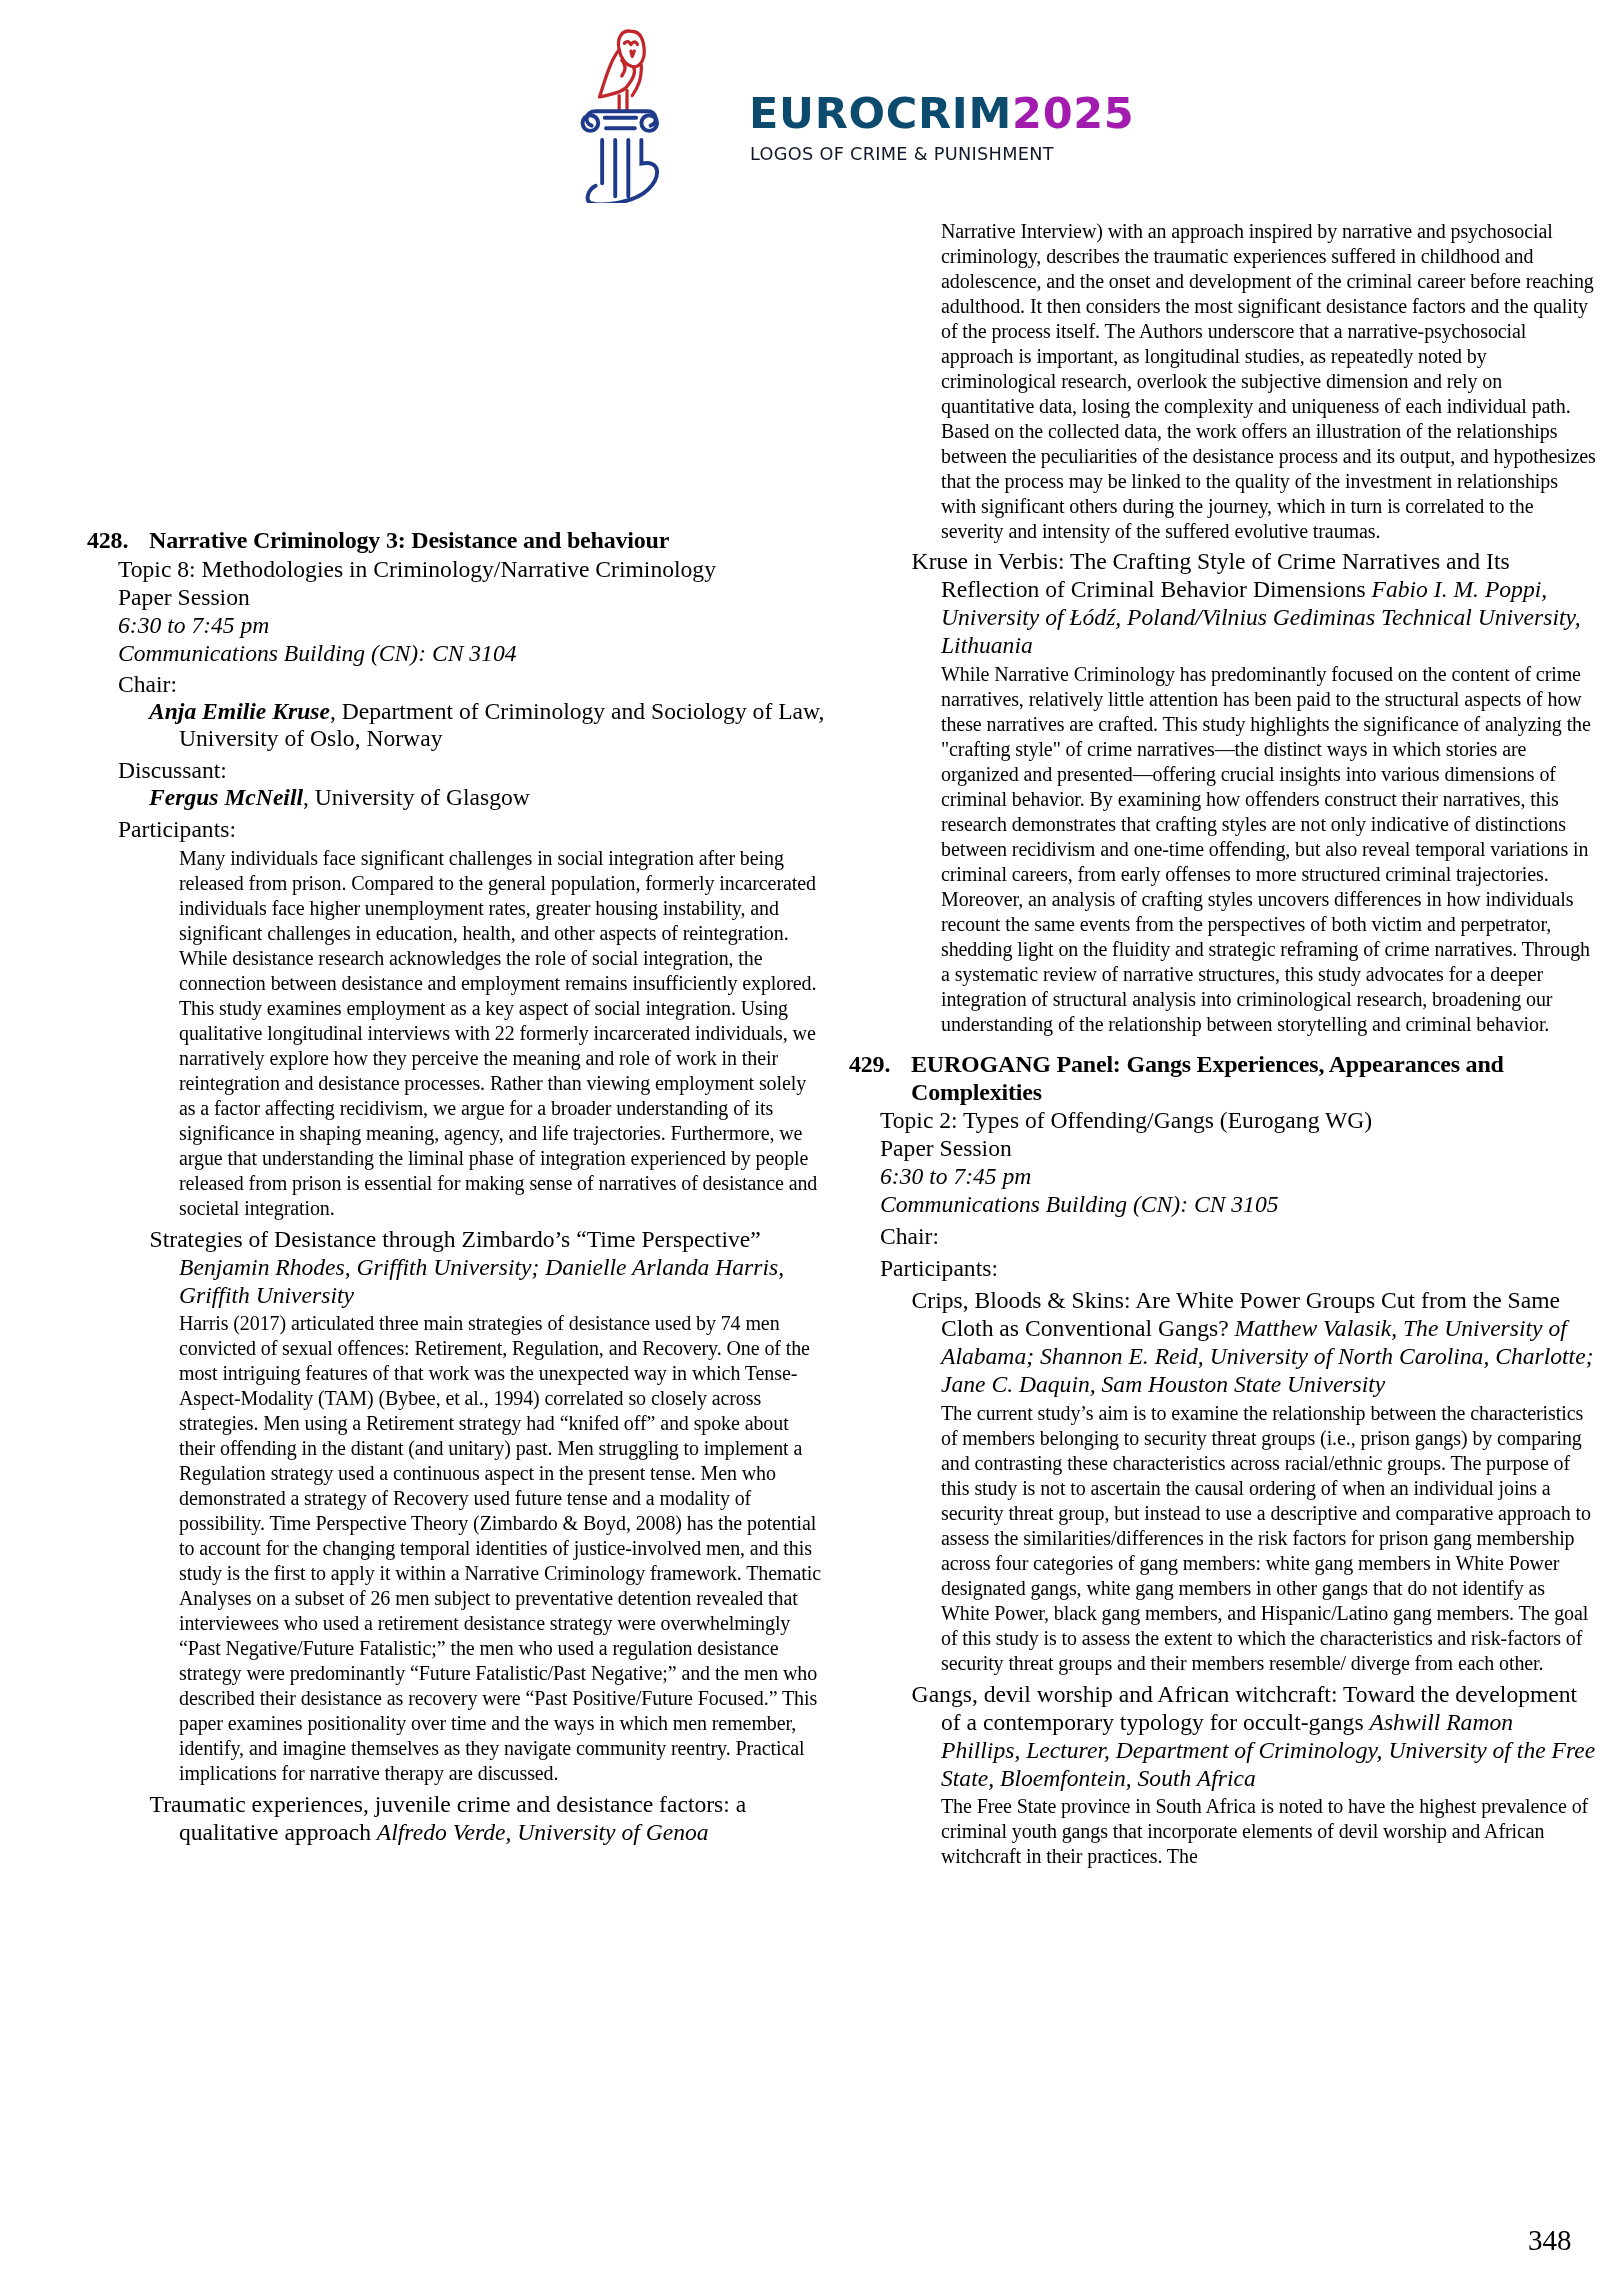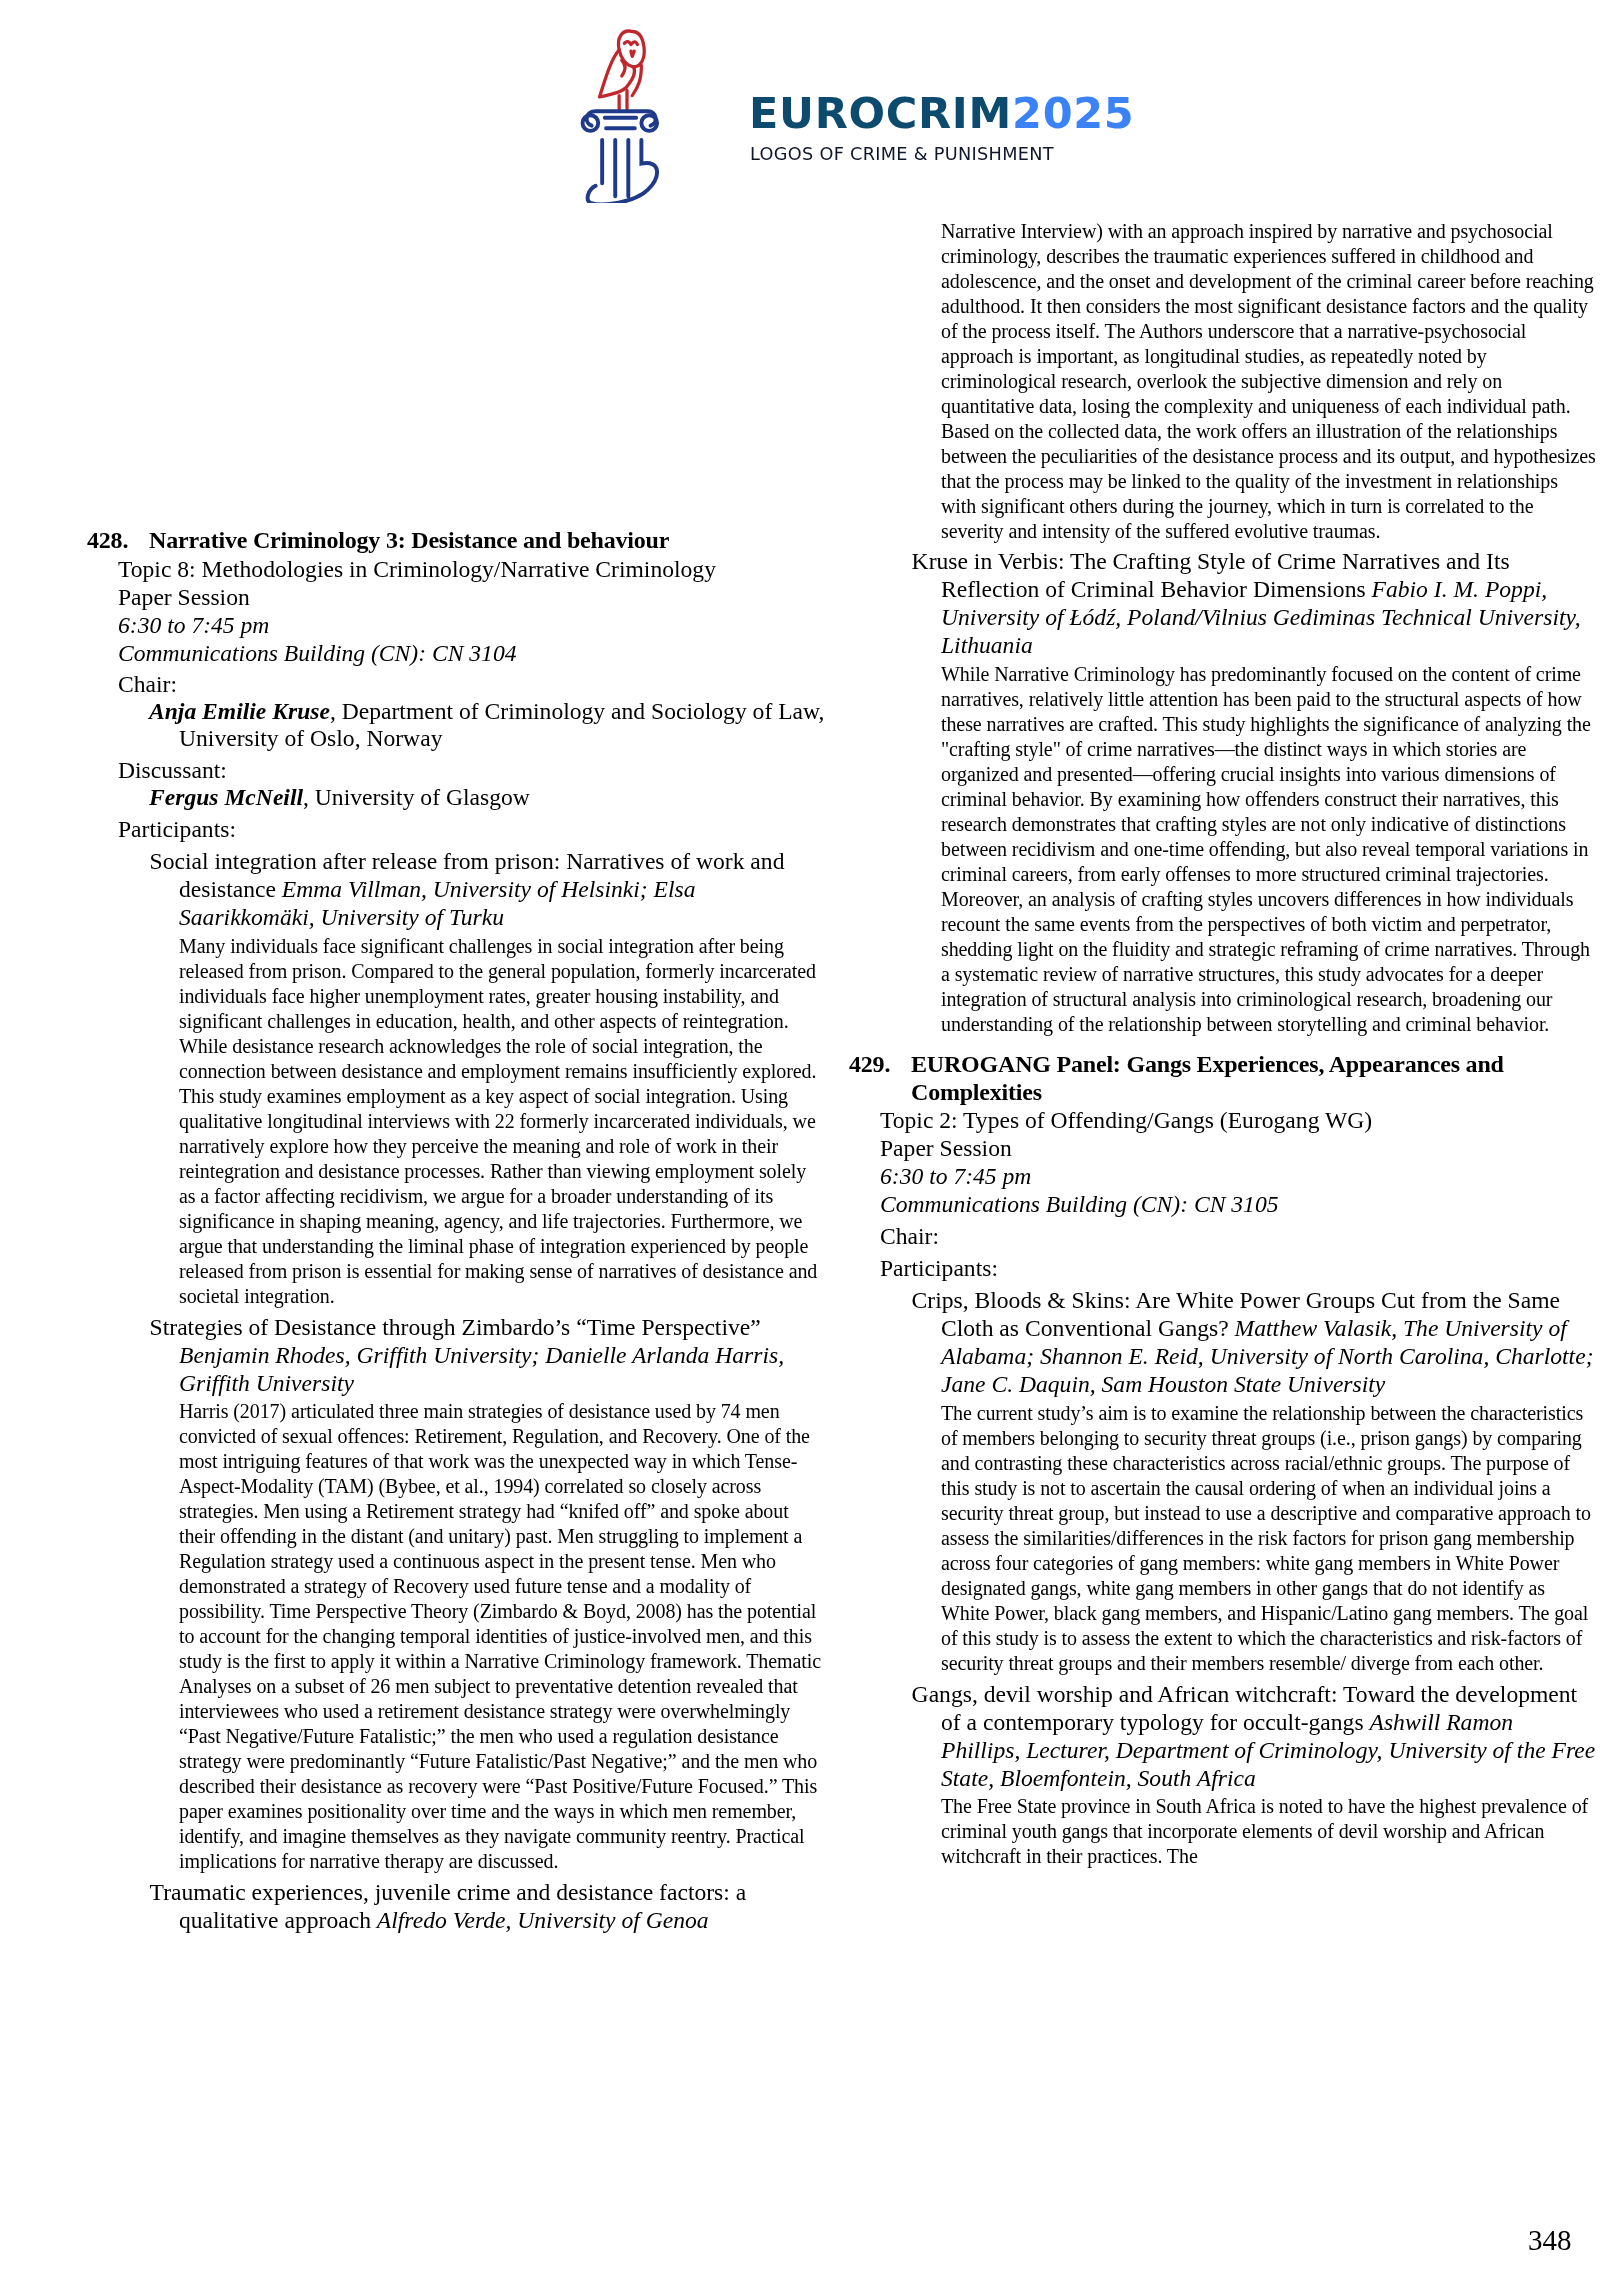--- a/index.html
+++ b/index.html
@@ -2,21 +2,21 @@
 <html style="font-size:10.5px"><head>
 <meta charset="utf-8">
 <style>
   html, body { margin: 0; padding: 0; background: #ffffff; }
   body { width: 1623px; height: 2295px; position: relative; overflow: hidden;
          font-family: "Liberation Serif", "DejaVu Serif", serif; color: #000; }
   .logo { position: absolute; left: 576px; top: 13px; width: 517px; height: 190px; }
   .logo-title { position: absolute; left: 173px; top: 79px; font-family: "DejaVu Sans", "Liberation Sans", sans-serif;
                 font-weight: bold; font-size: 43px; letter-spacing: 0.7px; line-height: 1; white-space: nowrap; }
   .logo-title .euro { color: #0c4a6e; }
-  .logo-title .year { color: #3b82f6; }
+  .logo-title .year { color: #a21caf; }
   .logo-sub { position: absolute; left: 174px; top: 131px; font-family: "DejaVu Sans", "Liberation Sans", sans-serif;
               font-size: 17.7px; color: #0f172a; letter-spacing: 0.3px; white-space: nowrap; }
   .col { position: absolute; top: 0; }
   .col-left { left: 87px; width: 739px; }
   .col-right { left: 849px; width: 747px; }
   .session-head { font-weight: bold; font-size: 24px; line-height: 27.5px; position: relative; padding-left: 62px; text-indent: -62px; letter-spacing: -0.2px; }
   .session-head .num { display: inline-block; width: 62px; text-indent: 0; }
   .meta { font-size: 23.6px; line-height: 28px; padding-left: 31px; }
   .meta.it { font-style: italic; }
   .role { font-size: 23.6px; line-height: 28px; padding-left: 31px; margin-top: 3.9px; }
@@ -65,21 +65,20 @@
   <div class="meta">Topic 8: Methodologies in Criminology/Narrative Criminology</div>
   <div class="meta">Paper Session</div>
   <div class="meta it">6:30 to 7:45 pm</div>
   <div class="meta it">Communications Building (CN): CN 3104</div>
   <div class="role">Chair:</div>
   <div class="person"><b>Anja Emilie Kruse</b><span>, Department of Criminology and Sociology of Law, University of Oslo, Norway</span></div>
   <div class="role">Discussant:</div>
   <div class="person"><b>Fergus McNeill</b><span>, University of Glasgow</span></div>
   <div class="role">Participants:</div>
 
-  <div class="paper-title"><span>Social integration after release from prison: Narratives of work and desistance </span><span class="authors">Emma Villman, University of Helsinki; Elsa Saarikkomäki, University of Turku</span></div>
   <div class="abstract">Many individuals face significant challenges in social integration after being released from prison. Compared to the general population, formerly incarcerated individuals face higher unemployment rates, greater housing instability, and significant challenges in education, health, and other aspects of reintegration. While desistance research acknowledges the role of social integration, the connection between desistance and employment remains insufficiently explored. This study examines employment as a key aspect of social integration. Using qualitative longitudinal interviews with 22 formerly incarcerated individuals, we narratively explore how they perceive the meaning and role of work in their reintegration and desistance processes. Rather than viewing employment solely as a factor affecting recidivism, we argue for a broader understanding of its significance in shaping meaning, agency, and life trajectories. Furthermore, we argue that understanding the liminal phase of integration experienced by people released from prison is essential for making sense of narratives of desistance and societal integration.</div>
 
   <div class="paper-title"><span>Strategies of Desistance through Zimbardo’s “Time Perspective” </span><span class="authors">Benjamin Rhodes, Griffith University; Danielle Arlanda Harris, Griffith University</span></div>
   <div class="abstract">Harris (2017) articulated three main strategies of desistance used by 74 men convicted of sexual offences: Retirement, Regulation, and Recovery. One of the most intriguing features of that work was the unexpected way in which Tense-Aspect-Modality (TAM) (Bybee, et al., 1994) correlated so closely across strategies. Men using a Retirement strategy had “knifed off” and spoke about their offending in the distant (and unitary) past. Men struggling to implement a Regulation strategy used a continuous aspect in the present tense. Men who demonstrated a strategy of Recovery used future tense and a modality of possibility. Time Perspective Theory (Zimbardo &amp; Boyd, 2008) has the potential to account for the changing temporal identities of justice-involved men, and this study is the first to apply it within a Narrative Criminology framework. Thematic Analyses on a subset of 26 men subject to preventative detention revealed that interviewees who used a retirement desistance strategy were overwhelmingly “Past Negative/Future Fatalistic;” the men who used a regulation desistance strategy were predominantly “Future Fatalistic/Past Negative;” and the men who described their desistance as recovery were “Past Positive/Future Focused.” This paper examines positionality over time and the ways in which men remember, identify, and imagine themselves as they navigate community reentry. Practical implications for narrative therapy are discussed.</div>
 
   <div class="paper-title"><span>Traumatic experiences, juvenile crime and desistance factors: a qualitative approach </span><span class="authors">Alfredo Verde, University of Genoa</span></div>
 </div>
 
 <div class="col col-right" style="top:216px;">
   <div class="abstract">Narrative Interview) with an approach inspired by narrative and psychosocial criminology, describes the traumatic experiences suffered  in childhood and adolescence, and the onset and development of the criminal career before reaching adulthood. It then considers the most significant desistance factors and the quality of the process itself. The Authors underscore that a narrative-psychosocial approach is important, as longitudinal studies, as repeatedly noted by criminological research, overlook the subjective dimension and rely on quantitative data, losing the complexity and uniqueness of each individual path. Based on the collected data, the work offers an illustration of the relationships between the peculiarities of the desistance process and its output, and hypothesizes that the process may be linked to the quality of the investment in relationships with significant others during the journey, which in turn is correlated to the severity and intensity of the suffered evolutive traumas.</div>

